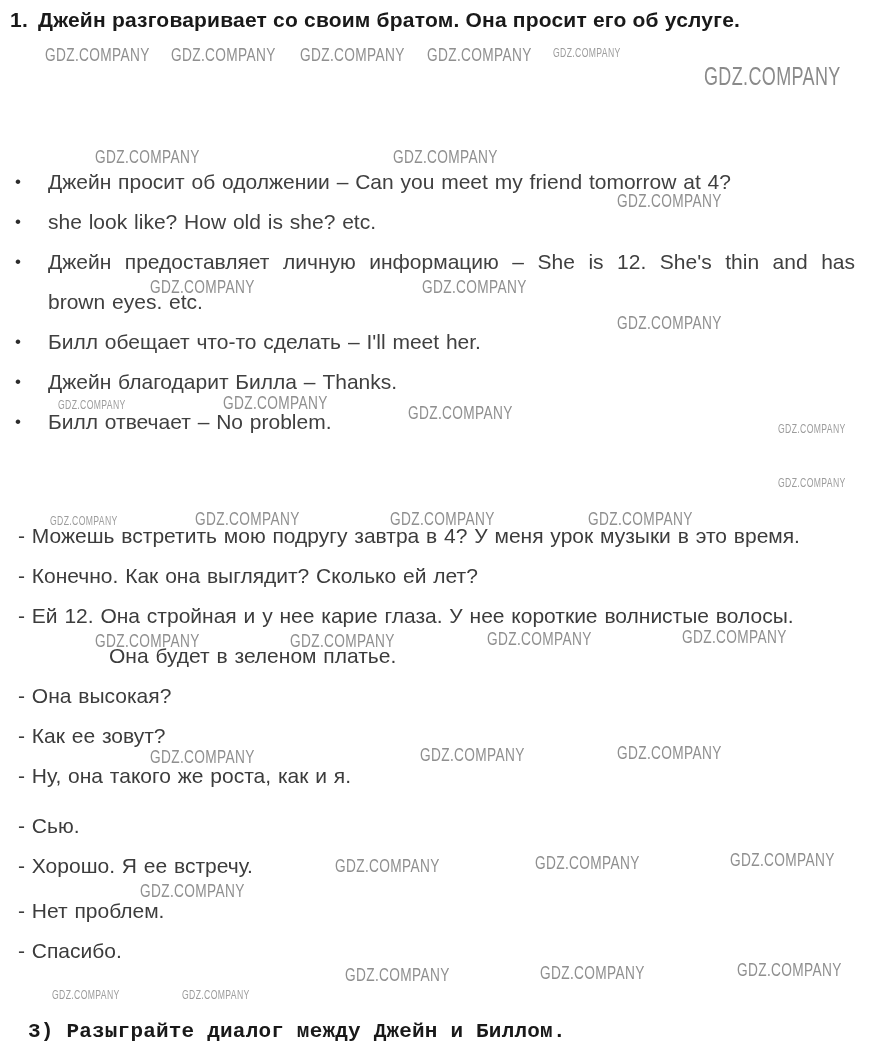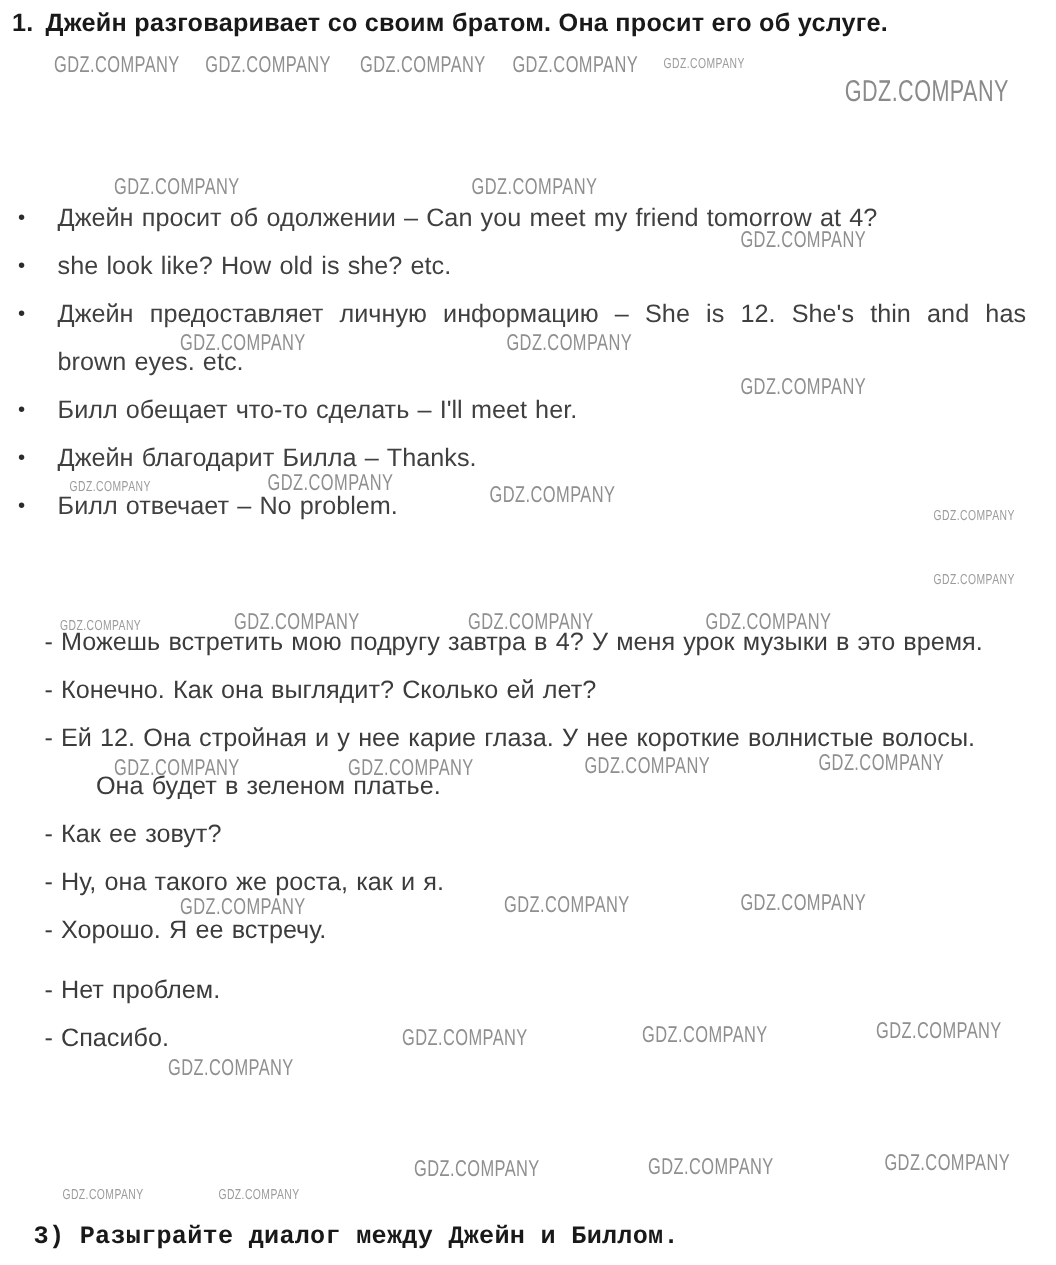--- a/index.html
+++ b/index.html
@@ -26,24 +26,24 @@
   .bline {
     margin-left:48px; line-height:40px; font-size:21px;
     word-spacing:1px; color:#404040;
   }
   .bline.justify {
     width:807px; text-align:justify; text-align-last:justify;
   }
 
   .dialog { position:absolute; top:516px; left:0; width:858px; }
   .dline {
-    padding-left:37px; line-height:40px; font-size:21px;
+    padding-left:18px; line-height:40px; font-size:21px;
     word-spacing:1px; color:#3c3c3c; white-space:nowrap;
   }
-  .dline.indent { padding-left:80px; }
+  .dline.indent { padding-left:80px;margin-left:29px; }
   .dline:nth-child(8)  { margin-top:10px; }  
   .dline:nth-child(10) { margin-top:5px; }   
 
   .wm-layer { position:absolute; top:0; left:0; width:880px; height:896px; pointer-events:none;padding-left:16px; }
   .wm {
     position:absolute; color:#8f8f8f; white-space:nowrap;
     transform:scaleX(0.72); transform-origin:left top;
     letter-spacing:0.5px; font-weight:400;
   }
   .wm.md { font-size:19px; }
@@ -87,22 +87,24 @@
         <span class="marker">•</span>
         <div class="bline">Билл отвечает – No problem.</div>
       </div>
     </div>
 
   <div id="dialog-list" class="dialog">
       <div class="dline">- Можешь встретить мою подругу завтра в 4? У меня урок музыки в это время.</div>
       <div class="dline">- Конечно. Как она выглядит? Сколько ей лет?</div>
       <div class="dline">- Ей 12. Она стройная и у нее карие глаза. У нее короткие волнистые волосы.</div>
       <div class="dline indent">Она будет в зеленом платье.</div>
+      <div class="dline">- Она высокая?</div>
       <div class="dline">- Как ее зовут?</div>
       <div class="dline">- Ну, она такого же роста, как и я.</div>
+      <div class="dline">- Сью.</div>
       <div class="dline">- Хорошо. Я ее встречу.</div>
       <div class="dline">- Нет проблем.</div>
       <div class="dline">- Спасибо.</div>
     </div>
 
   <div id="q3" class="bold-heading">3) Разыграйте диалог между Джейн и Биллом.</div>
 
   <div id="wm-layer" class="wm-layer">
       <span class="wm md" style="left: 45px; top: 44px;">GDZ.COMPANY</span>
       <span class="wm md" style="left: 171px; top: 44px;">GDZ.COMPANY</span>

